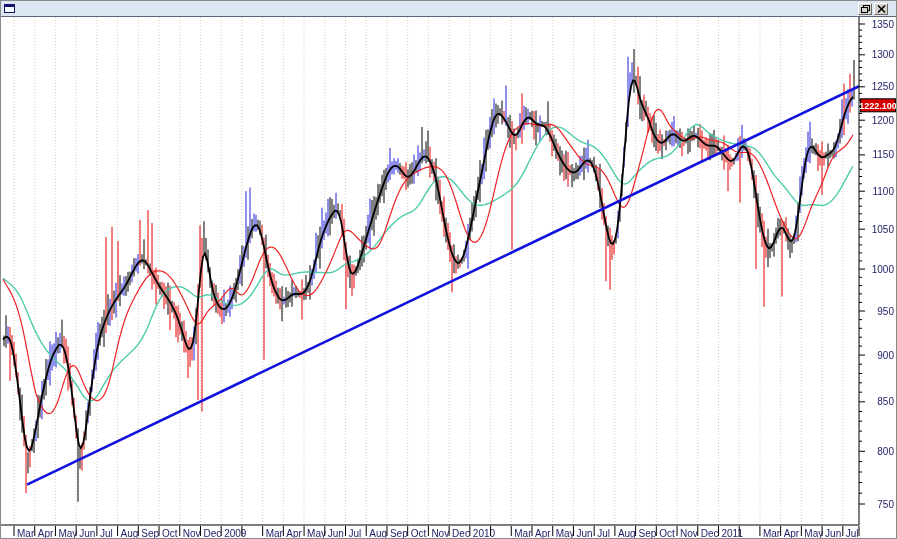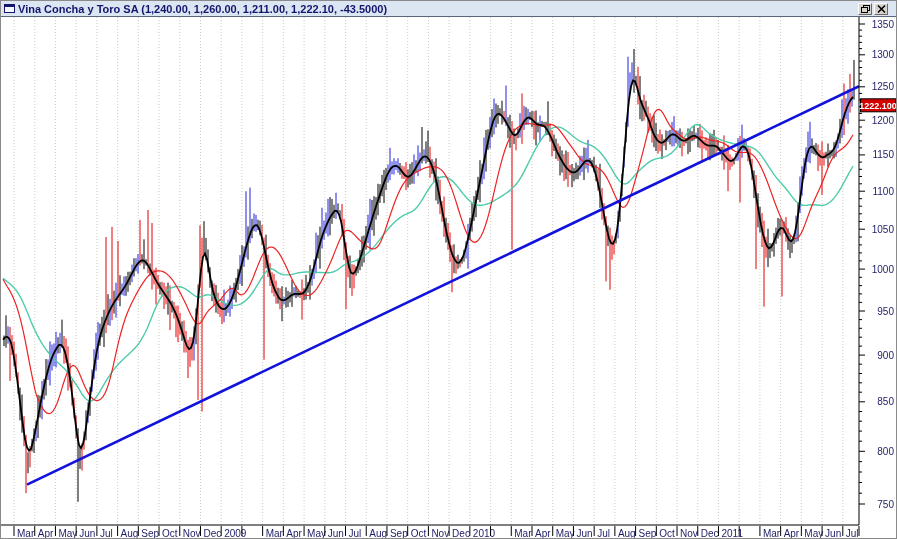--- a/index.html
+++ b/index.html
@@ -15,21 +15,20 @@
           padding:0;display:flex;align-items:center;justify-content:center;cursor:pointer;}
   #chart-svg{position:absolute;left:0;top:16px;}
   text{font-family:"Liberation Sans",sans-serif;}
 </style>
 </head>
 <body>
 
 <div id="window">
   <div id="titlebar">
     <span id="title-icon"></span>
-    <span id="title-text">Vina Concha y Toro SA (1,240.00, 1,260.00, 1,211.00, 1,222.10, -43.5000)</span>
     <span id="win-buttons">
       <button class="winbtn" title="">
         <svg width="9" height="8">
           <rect x="2.5" y="0.5" width="6" height="5" fill="#d6d3ce" stroke="#000"></rect>
           <rect x="0.5" y="2.5" width="6" height="5" fill="#d6d3ce" stroke="#000"></rect>
         </svg>
       </button>
       <button class="winbtn" title="">
         <svg width="9" height="8">
           <path d="M1 0.5 L8 7.5 M8 0.5 L1 7.5" stroke="#000" stroke-width="1.5"></path>

